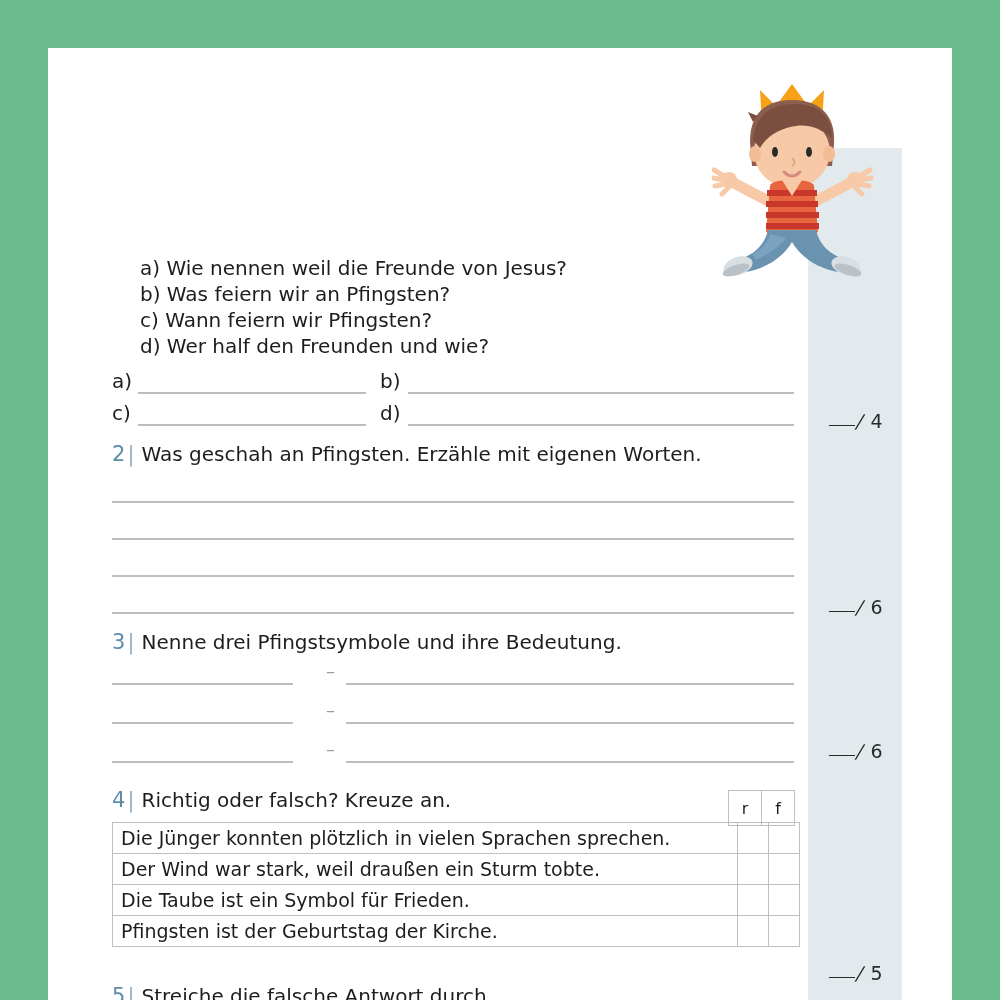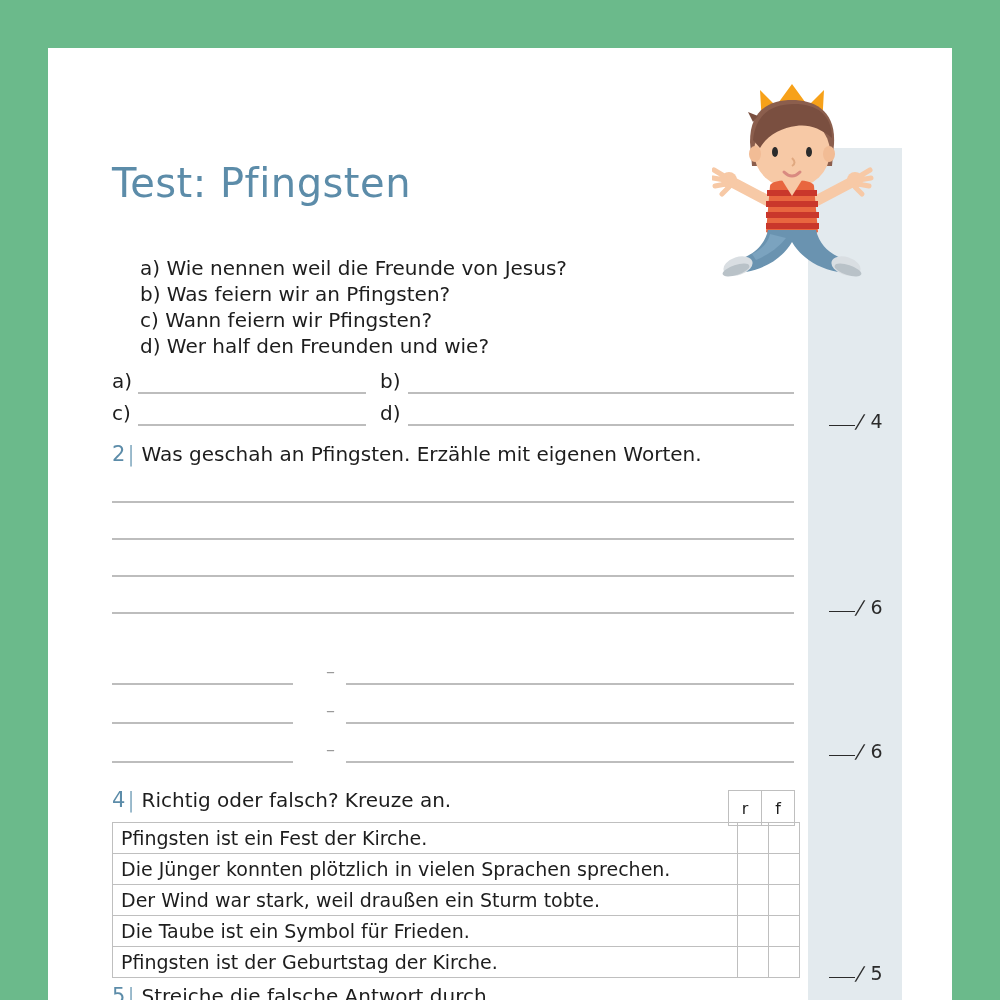--- a/index.html
+++ b/index.html
@@ -125,21 +125,20 @@
 
     <path d="M56 150 C52 168 38 176 26 180 L34 192 C56 188 72 176 80 162 C88 176 104 188 126 192 L134 180 C122 176 108 168 104 150 Z" fill="#6A93B0"></path>
     <path d="M58 154 C56 164 48 170 40 174 L44 180 C58 174 68 166 74 158 Z" fill="#7BA3BF"></path>
 
     <ellipse cx="26" cy="186" rx="15" ry="9" fill="#D9DEE2" transform="rotate(-18 26 186)"></ellipse>
     <ellipse cx="134" cy="186" rx="15" ry="9" fill="#D9DEE2" transform="rotate(18 134 186)"></ellipse>
     <ellipse cx="24" cy="190" rx="14" ry="5" fill="#B9C2C8" transform="rotate(-18 24 190)"></ellipse>
     <ellipse cx="136" cy="190" rx="14" ry="5" fill="#B9C2C8" transform="rotate(18 136 190)"></ellipse>
   </svg>
 
-  <div class="title">Test: Pfingsten</div>
 
   <div class="sub" style="left:92px;top:208px;">a) Wie nennen weil die Freunde von Jesus?</div>
   <div class="sub" style="left:92px;top:234px;text-align:right;">b) Was feiern wir an Pfingsten?</div>
   <div class="sub" style="left:92px;top:260px;">c) Wann feiern wir Pfingsten?</div>
   <div class="sub" style="left:92px;top:286px;">d) Wer half den Freunden und wie?</div>
 
   <div class="lbl" style="left:64px;top:321px;">a)</div>
   <div class="rule" style="left:90px;top:344px;width:228px;"></div>
   <div class="lbl" style="left:332px;top:321px;">b)</div>
   <div class="rule" style="left:360px;top:344px;width:386px;"></div>
@@ -151,20 +150,24 @@
 
   <div class="qrow" style="left:64px;top:394px;">
     <span class="qnum">2</span><span class="qbar">|</span>
     <span class="qtext">Was geschah an Pfingsten. Erzähle mit eigenen Worten.</span>
   </div>
   <div class="rule" style="left:64px;top:453px;width:682px;"></div>
   <div class="rule" style="left:64px;top:490px;width:682px;"></div>
   <div class="rule" style="left:64px;top:527px;width:682px;"></div>
   <div class="rule" style="left:64px;top:564px;width:682px;"></div>
 
+  <div class="qrow" style="left:64px;top:582px;">
+    <span class="qnum">3</span><span class="qbar">|</span>
+    <span class="qtext">Nenne drei Pfingstsymbole und ihre Bedeutung.</span>
+  </div>
 
   <div class="rule" style="left:64px;top:635px;width:181px;"></div>
   <div class="dash" style="left:278px;top:612px;">–</div>
   <div class="rule" style="left:298px;top:635px;width:448px;"></div>
 
   <div class="rule" style="left:64px;top:674px;width:181px;"></div>
   <div class="dash" style="left:278px;top:651px;">–</div>
   <div class="rule" style="left:298px;top:674px;width:448px;"></div>
 
   <div class="rule" style="left:64px;top:713px;width:181px;"></div>
@@ -180,25 +183,20 @@
     <tbody>
         <tr>
       <td>r</td>
       <td>f</td>
     </tr>
   </tbody>
     </table>
 
   <table class="tf-table">
     <tbody>
-        <tr>
-      <td class="stmt">Pfingsten ist ein Fest der Kirche.</td>
-      <td class="mark"></td>
-      <td class="mark"></td>
-    </tr>
     <tr>
       <td class="stmt">Die Jünger konnten plötzlich in vielen Sprachen sprechen.</td>
       <td class="mark"></td>
       <td class="mark"></td>
     </tr>
     <tr>
       <td class="stmt">Der Wind war stark, weil draußen ein Sturm tobte.</td>
       <td class="mark"></td>
       <td class="mark"></td>
     </tr>

